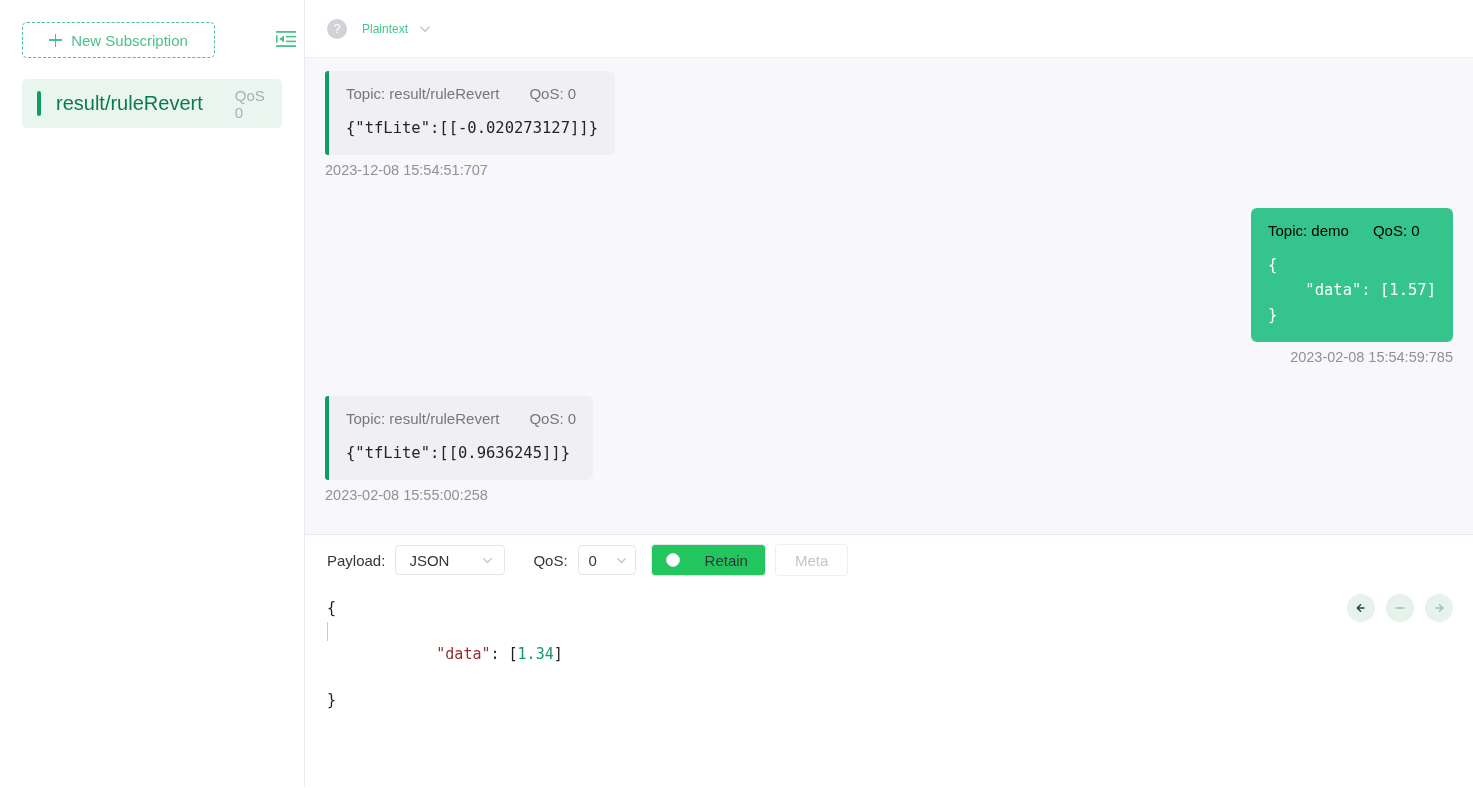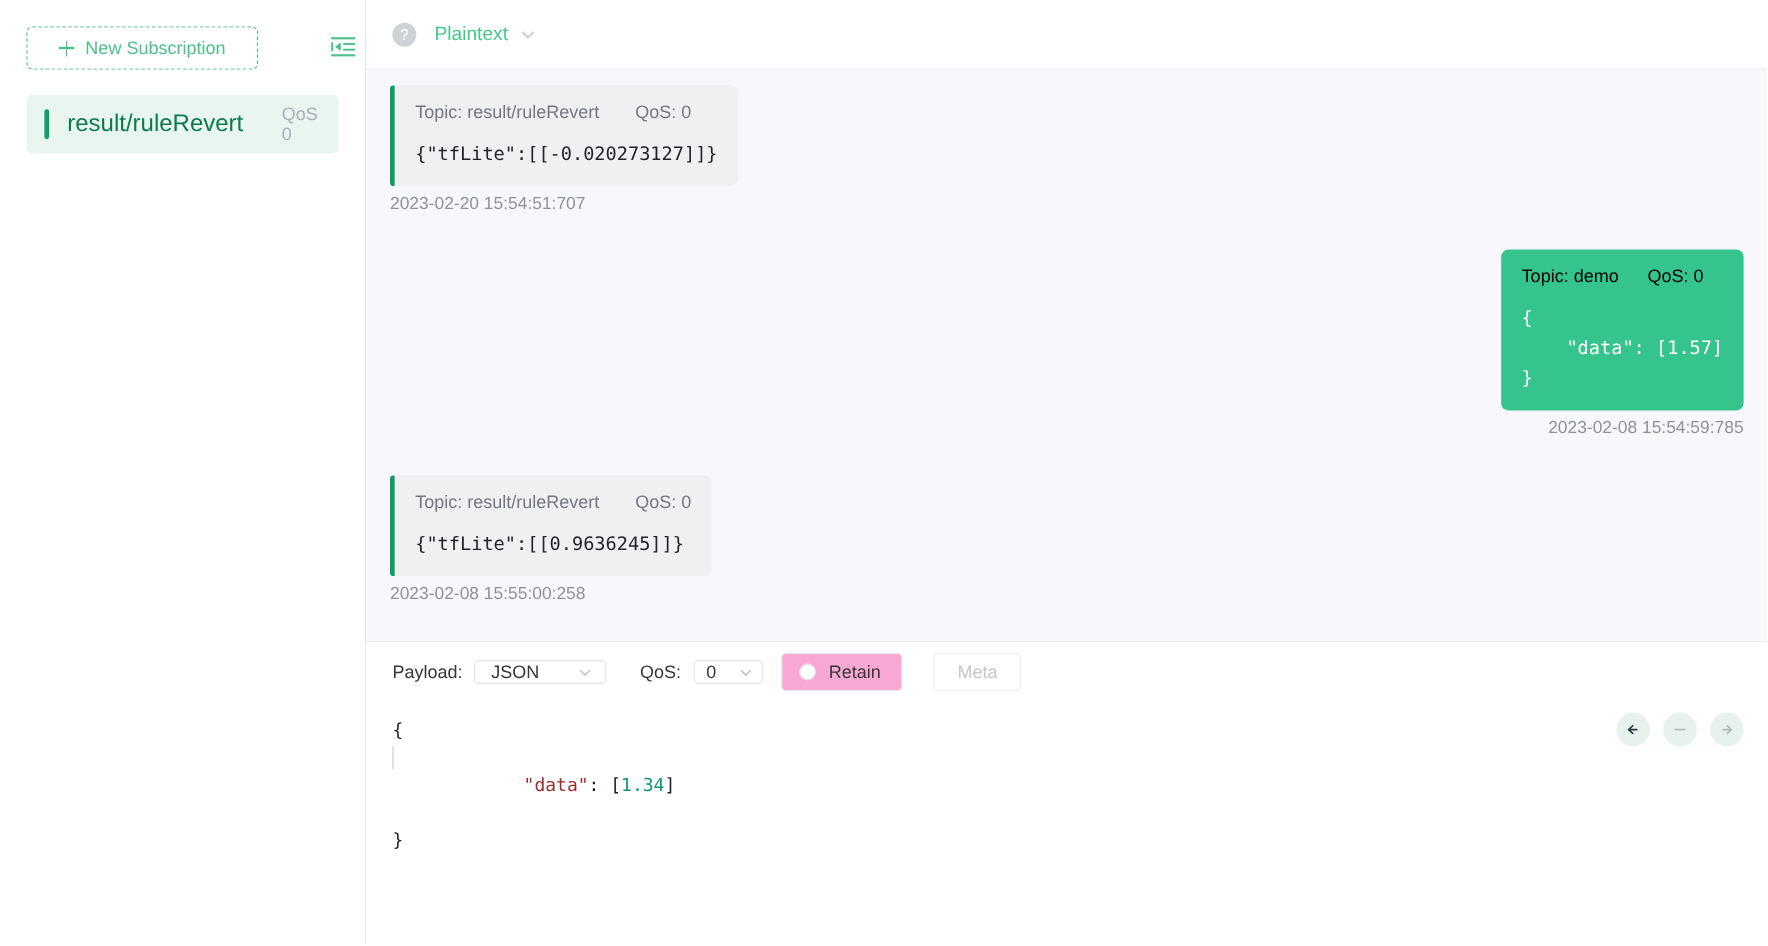--- a/index.html
+++ b/index.html
@@ -74,21 +74,21 @@
     padding: 0 22px 0 22px;
   }
   .help-icon {
     width: 20px; height: 20px; border-radius: 50%;
     background: #cfd2d6; color: #fff;
     font-size: 13px; line-height: 20px; text-align: center;
     margin-right: 15px; cursor: pointer; user-select: none;
   }
   .format-sel {
     display: flex; align-items: center; gap: 10px;
-    color: #43c98c; font-size: 16px; cursor: pointer;
+    color: #43c98c; font-size: 12px; cursor: pointer;
   }
   .topbar-spacer { flex: 1; }
   .tabs { display: flex; align-items: center; }
   .tab {
     font-size: 15px; color: #525760; cursor: pointer;
     padding: 0 22px;
   }
   .tab.active { color: #3ec78a; }
   .tab-div { width: 1px; height: 15px; background: #e2e3e8; }
 
@@ -137,32 +137,32 @@
     background: #ffffff;
     border-top: 1px solid #e9e9ee;
     display: flex; flex-direction: column;
   }
   .pub-toolbar {
     height: 50px; display: flex; align-items: center;
     padding: 0 22px; gap: 0;
   }
   .tb-label { font-size: 15px; color: #33373d; margin-right: 10px; }
   .select-box {
-    height: 20px; border: 1px solid #e5e6ea; border-radius: 4px;
+    height: 30px; border: 1px solid #e5e6ea; border-radius: 4px;
     display: flex; align-items: center; justify-content: space-between;
     padding: 0 10px 0 13px; cursor: pointer; background: #fff;
     font-size: 15px; color: #33373d; gap: 12px;
   }
   .select-payload { width: 110px; margin-right: 28px; }
   .select-qos { width: 58px; padding: 0 7px 0 10px; margin-right: 15px; }
   .retain-box {
     height: 32px; border: 1px solid #e5e6ea; border-radius: 4px;
-    display: flex; align-items: center; gap: 11px;
-    padding: 0 17px 0 14px; cursor: pointer; background: #f9a8d4;
-    margin-right: 26px;
+    display: flex; align-items: center; gap: 25px;
+    padding: 0 17px 0 14px; cursor: pointer; background: #22c55e;
+    margin-right: 9px;
   }
   .radio {
     width: 14px; height: 14px; border-radius: 50%;
     border: 1px solid #dfe1e5; background: #fff;
   }
   .retain-label { font-size: 15px; color: #33373d; }
   .meta-btn {
     height: 32px; border: 1px solid #eeeff2; border-radius: 4px;
     display: flex; align-items: center; padding: 0 19px;
     font-size: 15px; color: #c3c6cb; background: #fff; cursor: default;
@@ -246,21 +246,21 @@
     <div class="messages">
 
       <div class="msg-row received">
         <div class="bubble recv">
           <div class="bubble-head">
             <span>Topic: result/ruleRevert</span>
             <span>QoS: 0</span>
           </div>
           <div class="bubble-body">{"tfLite":[[-0.020273127]]}</div>
         </div>
-        <div class="msg-time">2023-02-20 15:54:51:707</div>
+        <div class="msg-time">2023-12-08 15:54:51:707</div>
       </div>
 
       <div class="msg-row published" style="margin-top:30px;">
         <div class="bubble pub">
           <div class="bubble-head">
             <span>Topic: demo</span>
             <span>QoS: 0</span>
           </div>
           <div class="bubble-body">{
     "data": [1.57]

